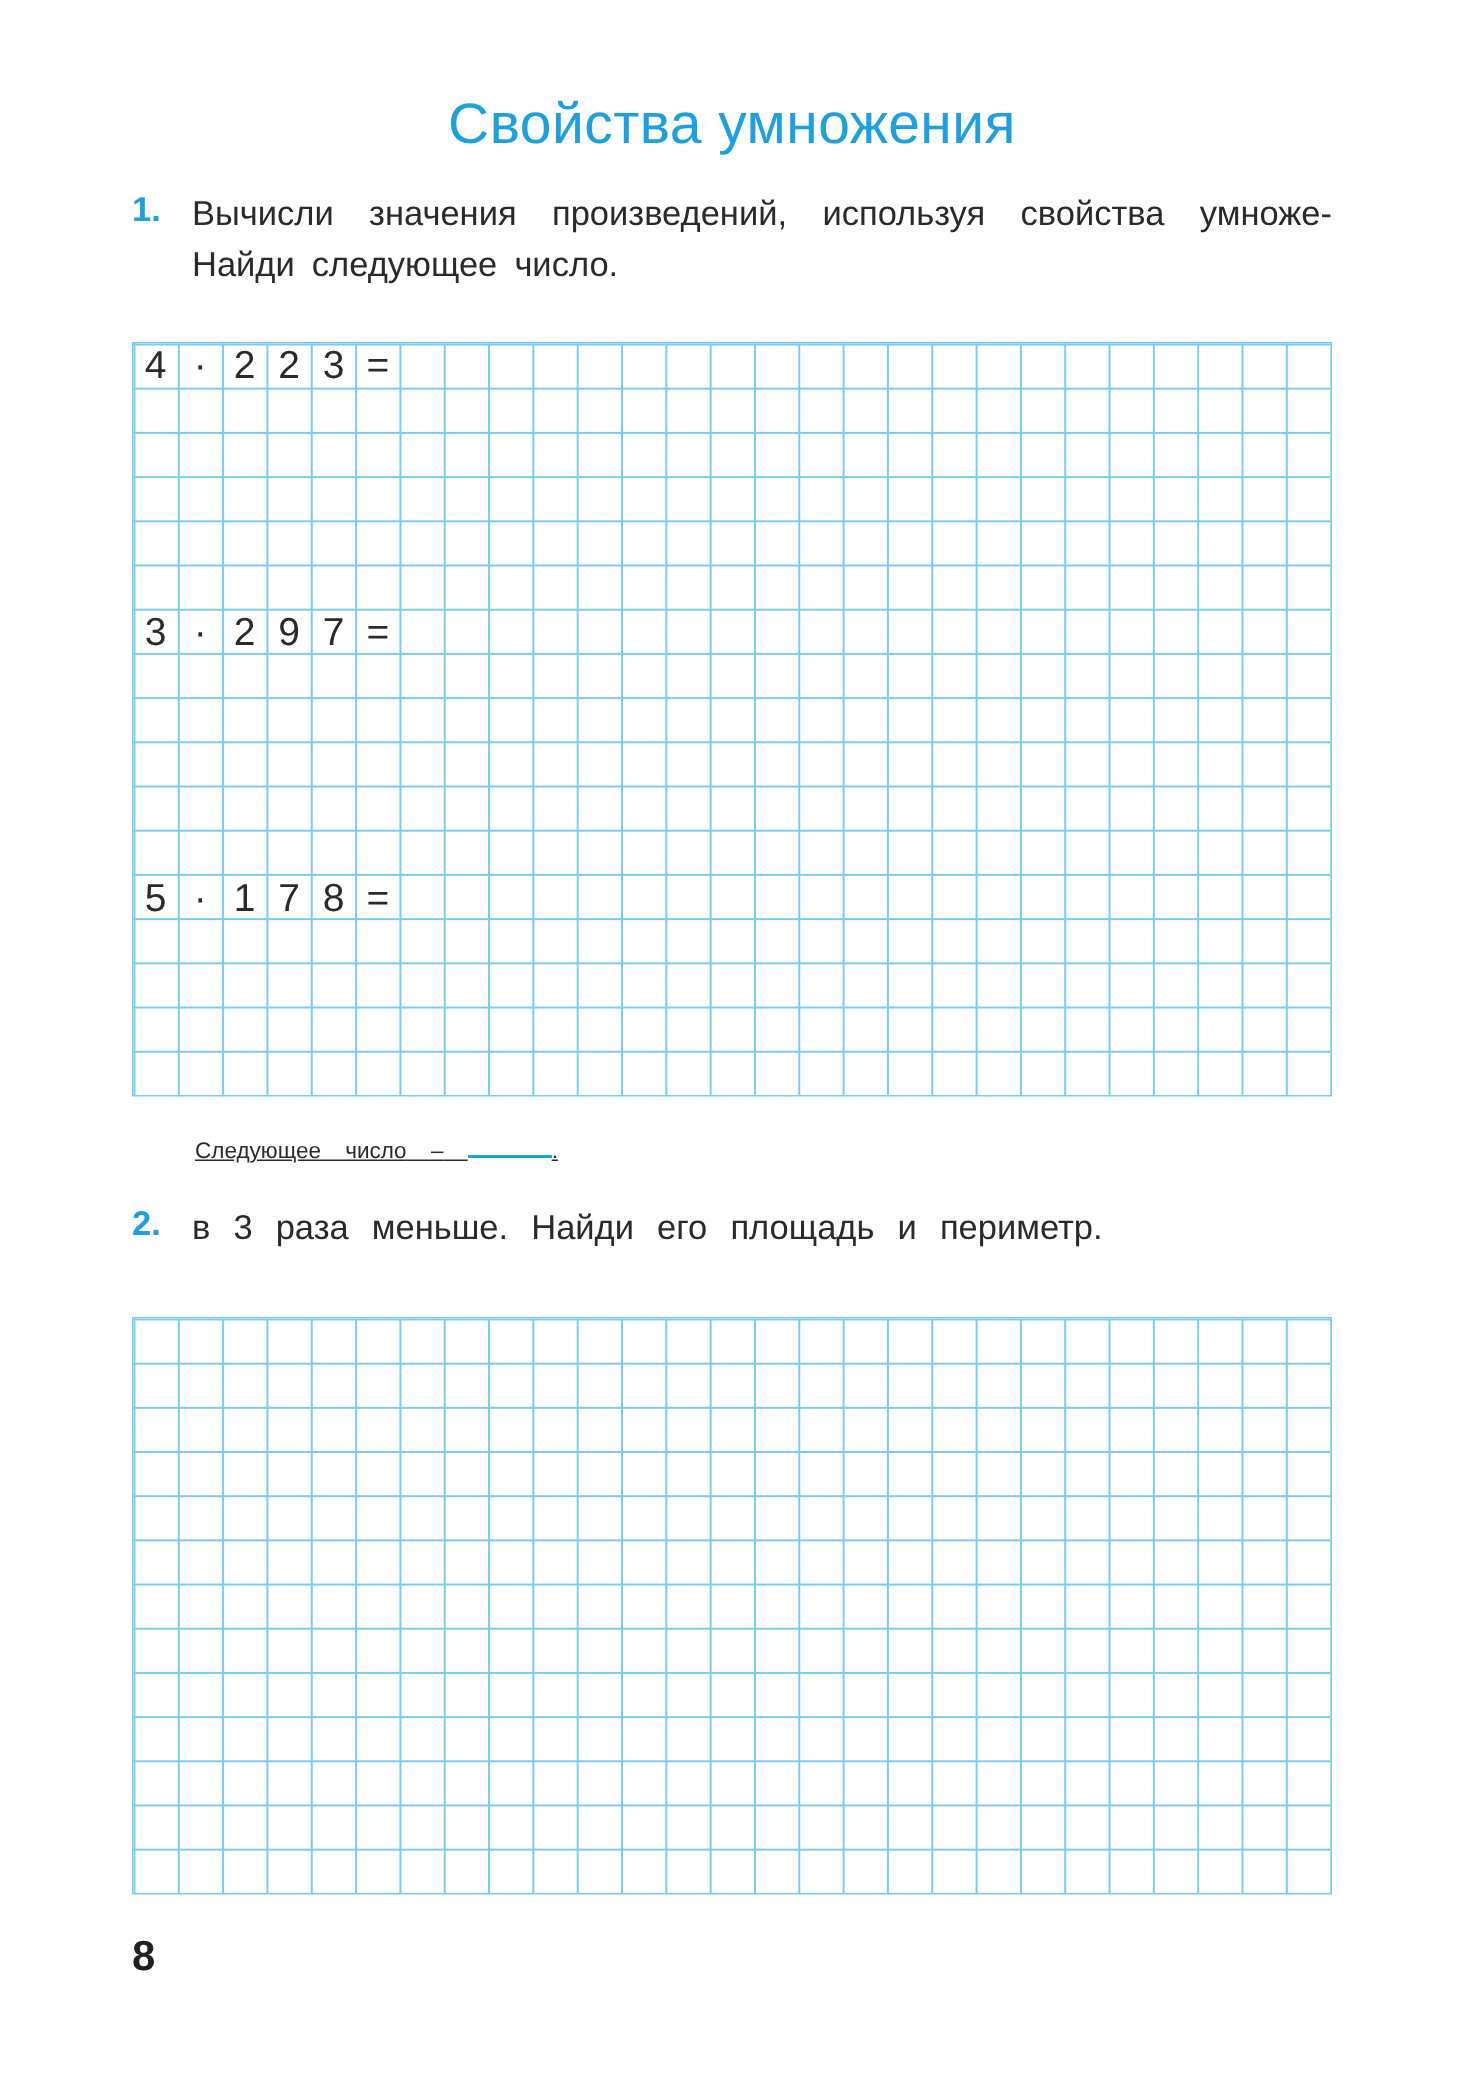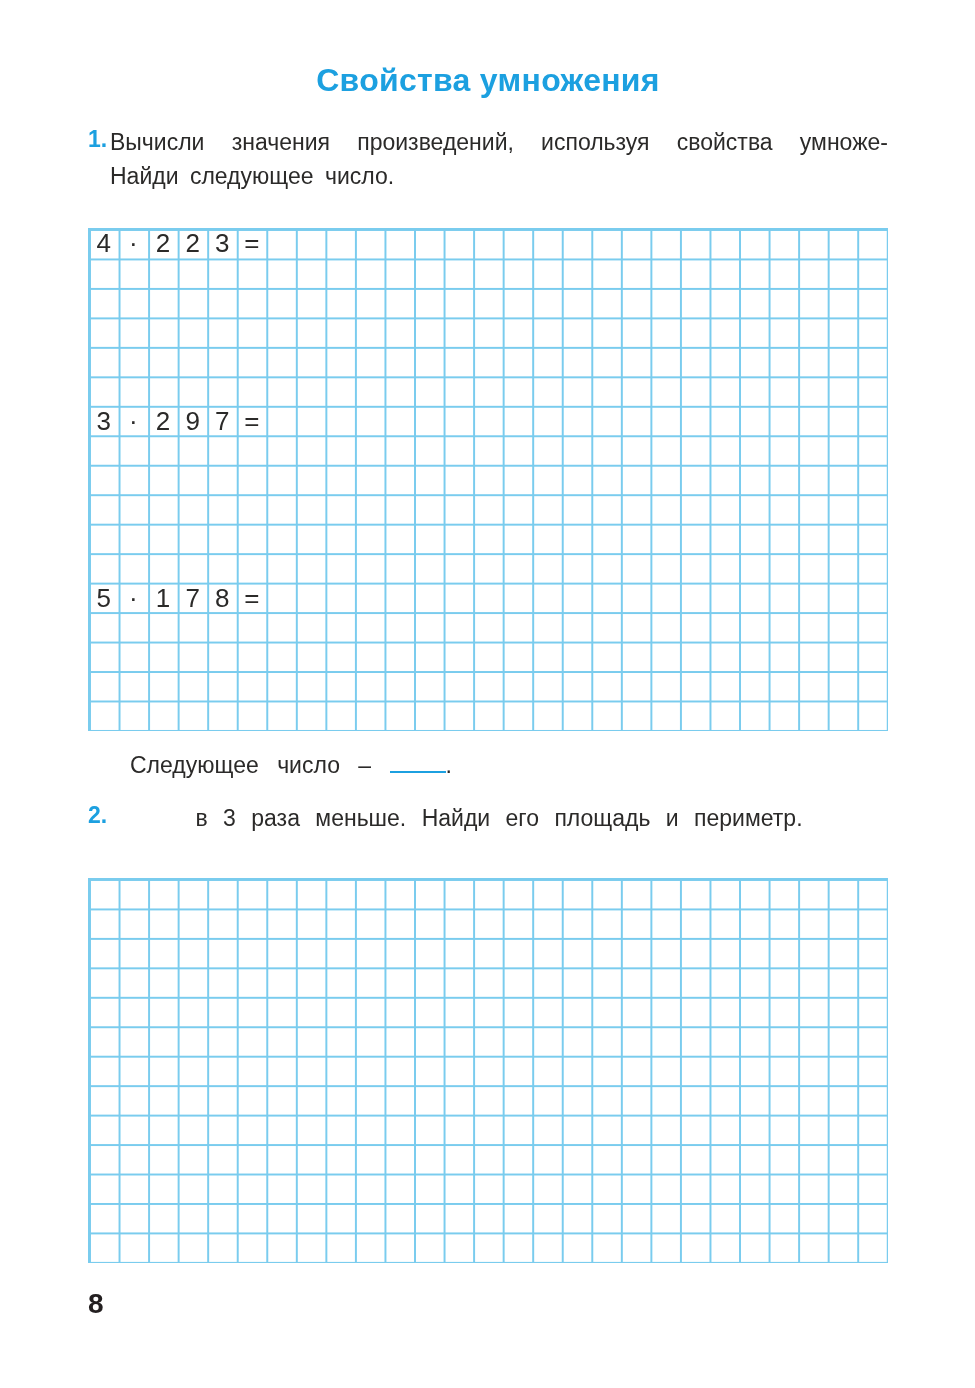--- a/index.html
+++ b/index.html
@@ -14,54 +14,54 @@
     background:#ffffff;
     position:relative;
     overflow:hidden;
     font-family:"Liberation Sans", sans-serif;
     color:var(--ink);
   }
   .content{position:absolute;left:88px;top:0;width:800px;height:100%;}
   .page-title{
     position:absolute;left:0;top:62px;width:800px;
     text-align:center;
-    font-size:32px;font-weight:bold;
+    font-size:38px;font-weight:normal;
     color:var(--accent);
     letter-spacing:0.3px;
   }
   .exercise{position:absolute;left:0;width:800px;}
   .ex1{top:126px;}
   .ex2{top:802px;}
   .ex-number{
     position:absolute;left:0;top:0;width:42px;
     font-size:23px;font-weight:bold;color:var(--accent);
   }
-  .ex-text{margin-left:22px;font-size:23px;line-height:33.5px;}
+  .ex-text{margin-left:40px;font-size:23px;line-height:33.5px;}
   .line{white-space:nowrap;}
   .jl{text-align:justify;text-align-last:justify;white-space:normal;}
   .ws4{word-spacing:5px;}
-  .ws8{word-spacing:9px;text-align:center;}
+  .ws8{word-spacing:9px;}
   .grid{
     position:absolute;left:0;width:800px;
     border:1.6px solid var(--grid-line);
     background-image:
       linear-gradient(to right, var(--grid-line) 1.6px, transparent 1.6px),
       linear-gradient(to bottom, var(--grid-line) 1.6px, transparent 1.6px);
   }
   .grid1{top:228px;height:503px;}
   .grid2{top:878px;height:385px;}
   .gchar{
     position:absolute;
     display:flex;align-items:center;justify-content:center;
     font-size:26px;color:var(--ink);
     font-family:"Liberation Sans", sans-serif;
   }
   .following{
     position:absolute;left:42px;top:752px;
-    font-size:23px;word-spacing:12px;white-space:nowrap;
+    font-size:15px;word-spacing:12px;white-space:nowrap;text-decoration:underline;
   }
   .blank{
     display:inline-block;width:56px;height:20px;
     border-bottom:2.5px solid var(--accent);
     vertical-align:baseline;
   }
   .page-number{
     position:absolute;left:0;top:1288px;
     font-size:28px;font-weight:bold;color:#231f20;
   }

